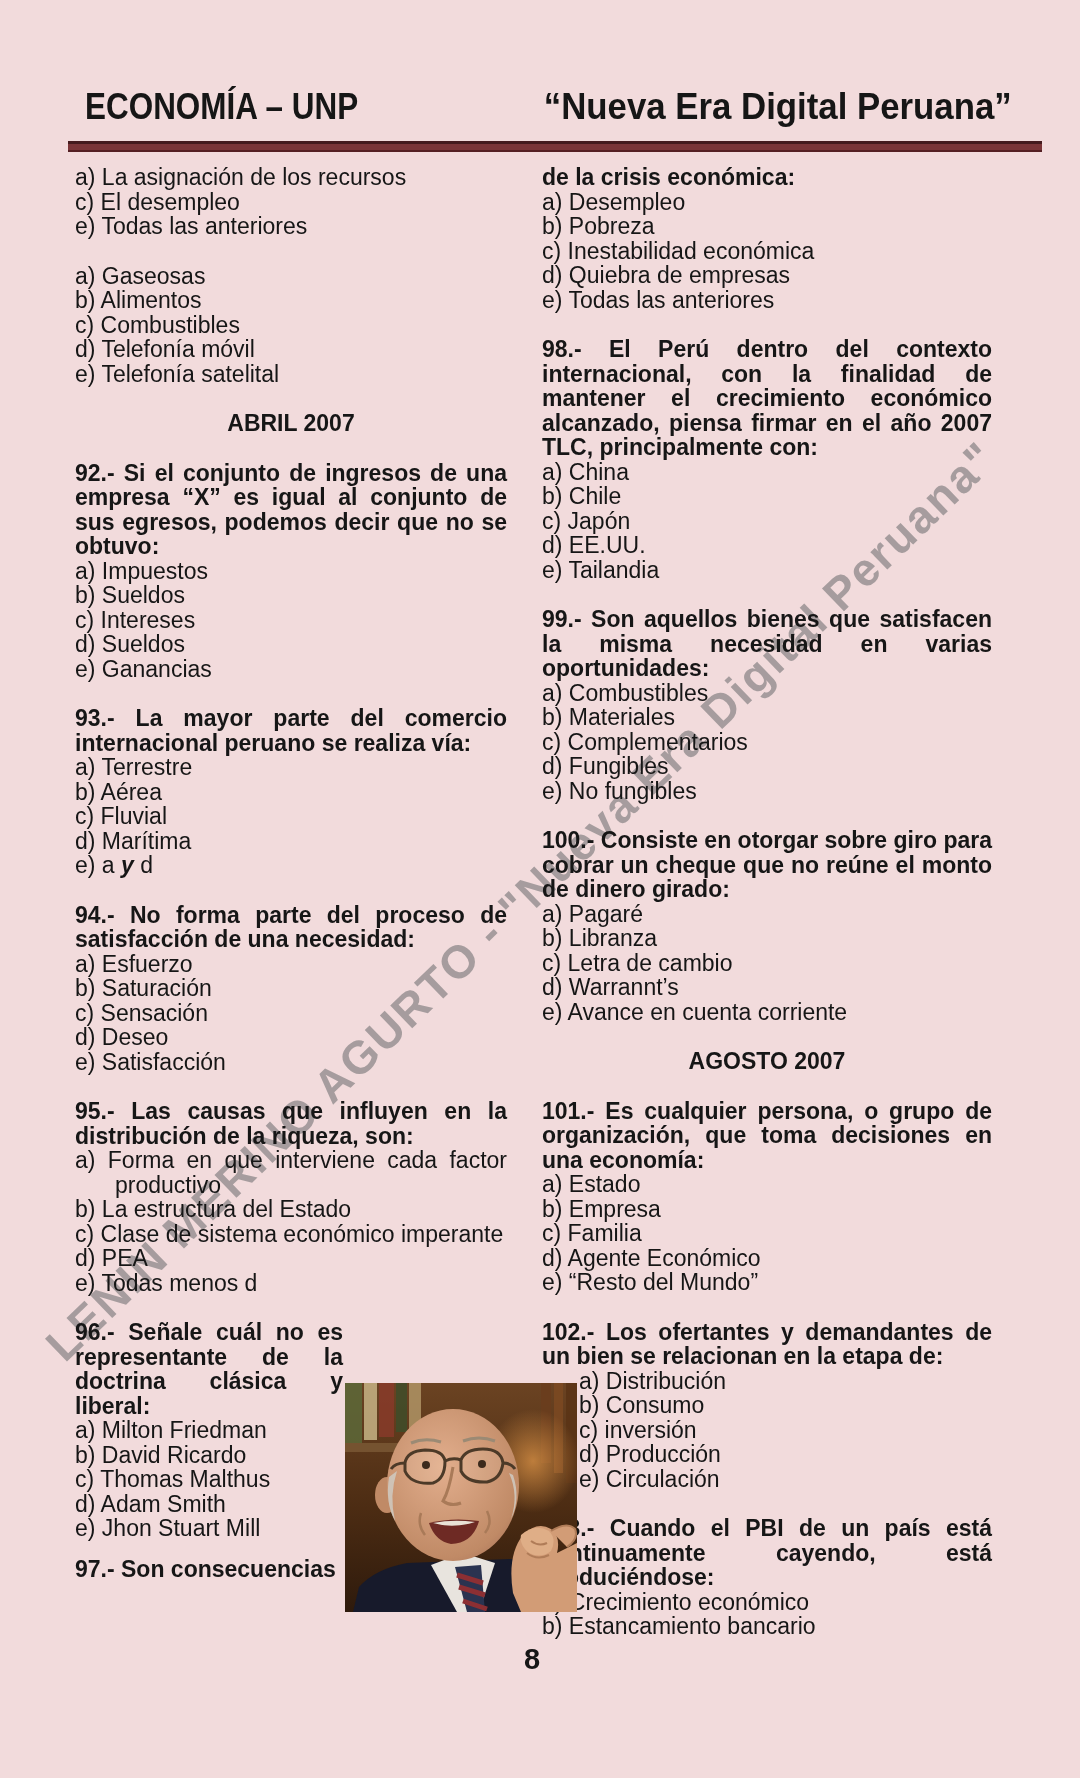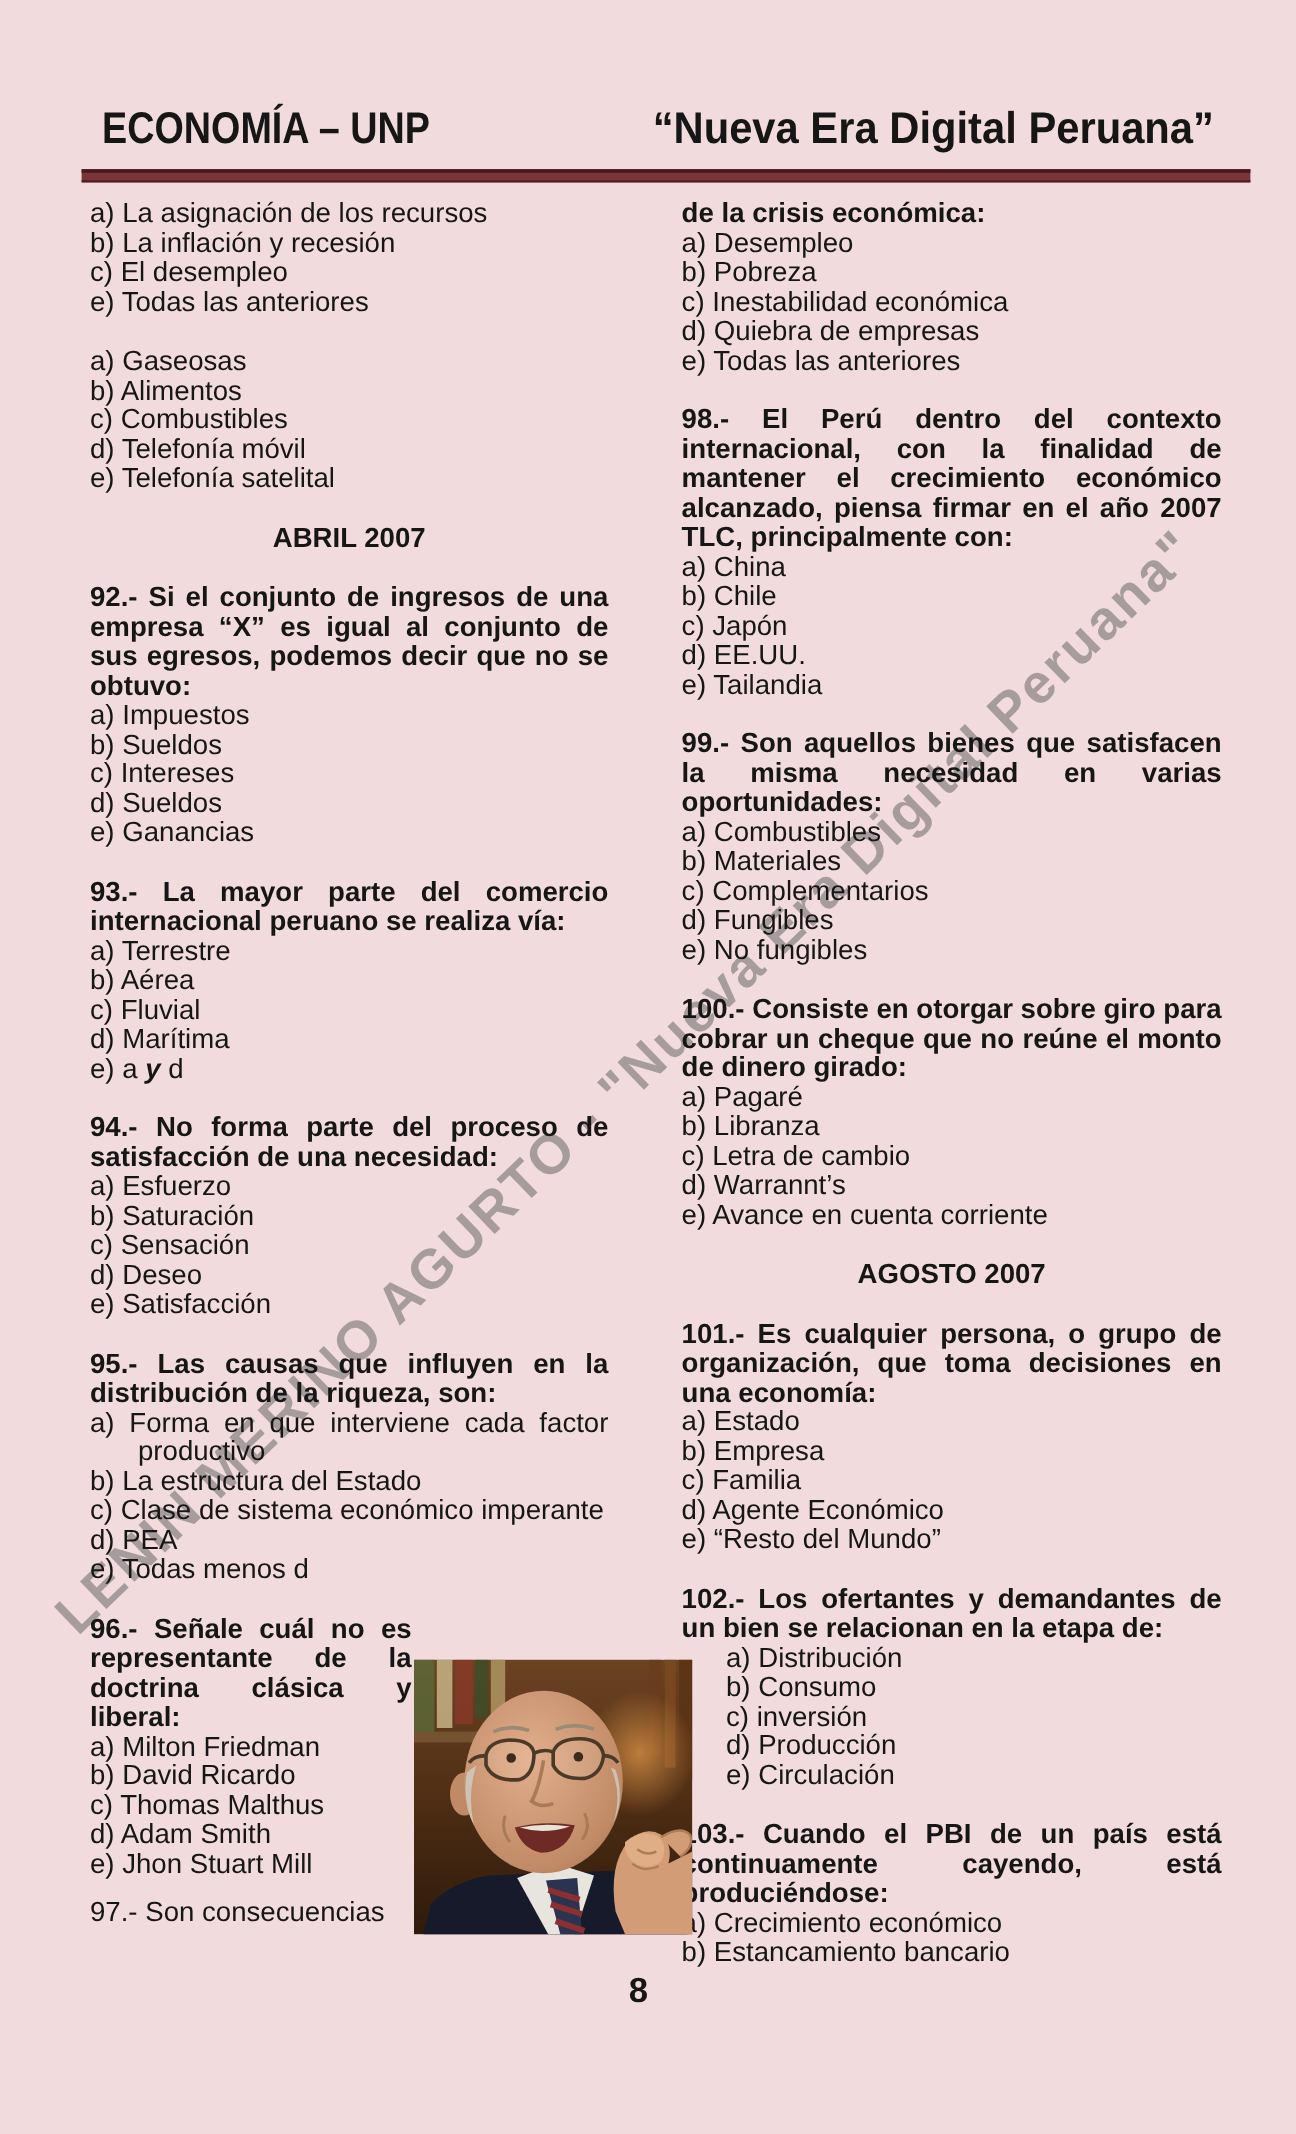--- a/index.html
+++ b/index.html
@@ -16,29 +16,29 @@
 
   
   .watermark{position:absolute;left:521px;top:901px;z-index:1;white-space:nowrap;
              transform:translate(-50%,-50%) rotate(-44deg);
              font-size:46px;font-weight:bold;letter-spacing:2px;
              color:rgba(120,118,120,.62);}
 
   
   .col{position:absolute;top:165px;z-index:2;font-size:23px;line-height:24.5px;}
   .col-left{left:75px;width:432px;}
-  .col-right{left:568px;width:450px;}
+  .col-right{left:542px;width:450px;}
   .q{margin-bottom:25px;}
   .q.tight{margin-bottom:16px;}
   .q-title{font-weight:bold;text-align:justify;}
   .q-title.narrow{width:268px;}
   .opt{padding-left:40px;text-indent:-40px;text-align:justify;}
   .opt.indent{margin-left:37px;}
   .section{font-weight:bold;text-align:center;margin-bottom:25px;}
-  .q-line{font-weight:normal;}
+  .q-line{font-weight:bold;}
 
   
   .photo{position:absolute;left:345px;top:1383px;width:232px;height:229px;z-index:2;}
   .photo svg{display:block;}
 
   
   .page-num{position:absolute;left:0;right:16px;top:1643px;text-align:center;
             font-size:29px;font-weight:bold;z-index:2;}
 </style>
 </head>
@@ -46,21 +46,20 @@
 
 <div class="hdr-left">ECONOMÍA – UNP</div>
 <div class="hdr-right">“Nueva Era Digital Peruana”</div>
 <div class="hdr-rule"></div>
 
 <div class="watermark">LENIN MERINO AGURTO - "Nueva Era Digital Peruana"</div>
 
 <div class="col col-left">
     <div class="q">
       <div class="opt">a) La asignación de los recursos</div>
-      <div class="opt">b) La inflación y recesión</div>
       <div class="opt">c) El desempleo</div>
       <div class="opt">e) Todas las anteriores</div>
     </div>
     <div class="q">
       <div class="opt">a) Gaseosas</div>
       <div class="opt">b) Alimentos</div>
       <div class="opt">c) Combustibles</div>
       <div class="opt">d) Telefonía móvil</div>
       <div class="opt">e) Telefonía satelital</div>
     </div>

